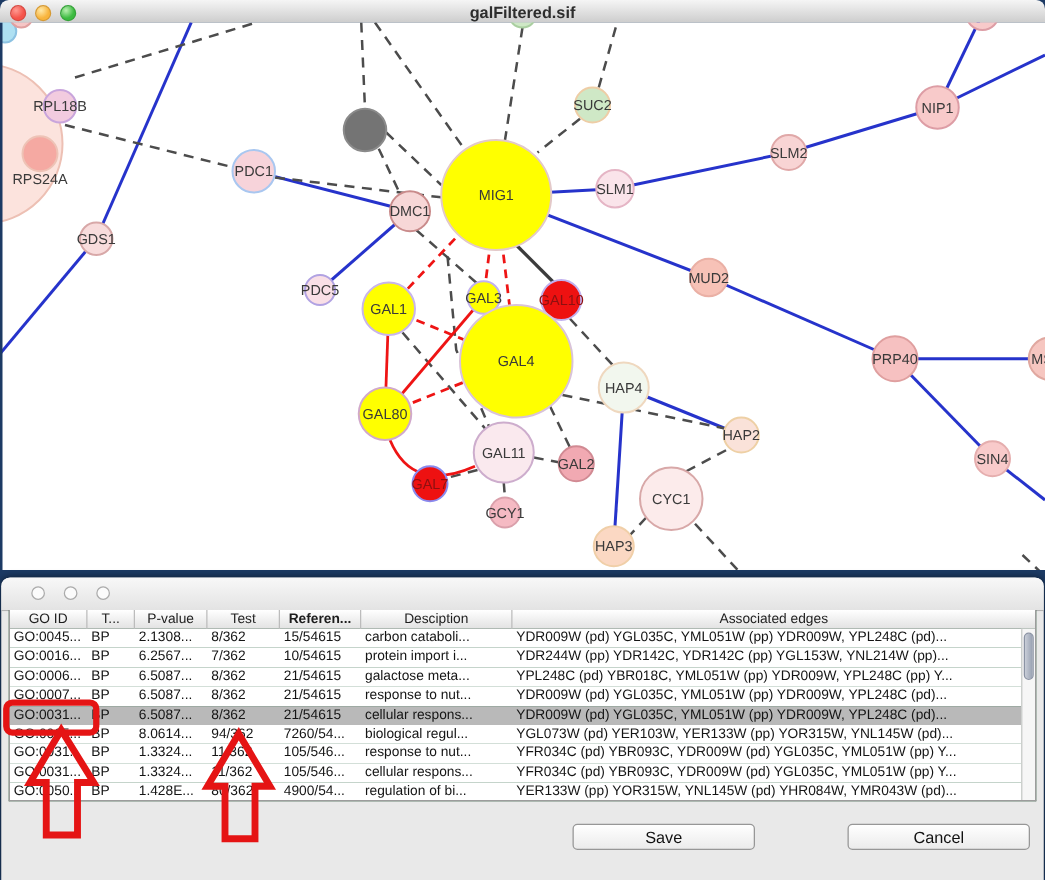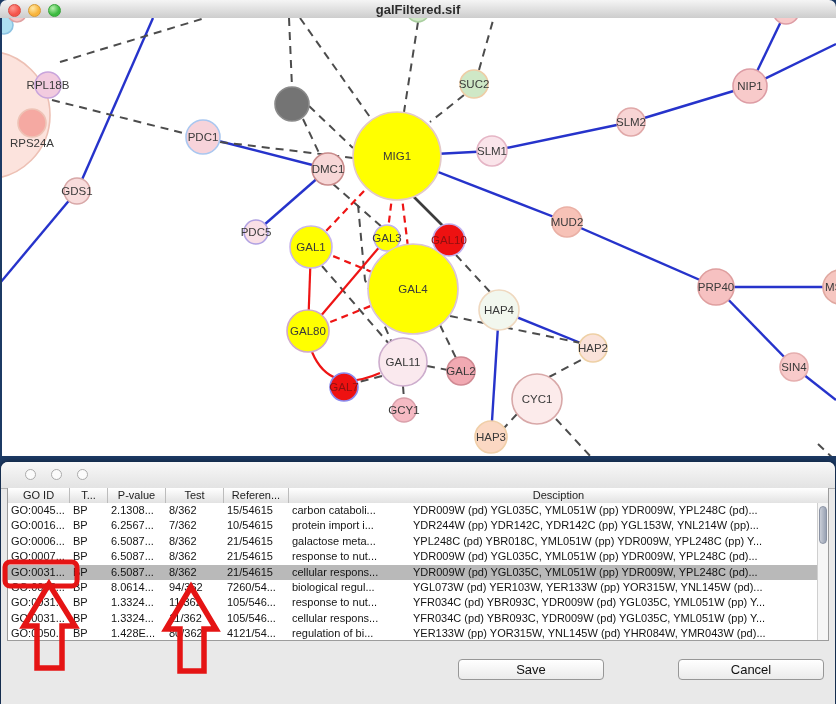--- a/index.html
+++ b/index.html
@@ -290,22 +290,23 @@
     <div class="ghost g1"></div>
     <div class="ghost g2"></div>
     <div class="ghost g3"></div>
   </div>
   <div class="noa-table">
     <div class="table-header" id="table-header">
         <div class="hcell" style="width: 62px;">GO ID</div>
         <div class="hcell" style="width: 38px;">T...</div>
         <div class="hcell" style="width: 58px;">P-value</div>
         <div class="hcell" style="width: 58px;">Test</div>
-        <div class="hcell" style="width: 65px;">Referen...</div>
+        <div class="hcell" style="width: 65px; font-weight: bold;">Referen...</div>
         <div class="hcell" style="width: 121px;">Desciption</div>
+        <div class="hcell" style="width: 413px;">Associated edges</div>
       </div>
     <div class="rows" id="table-rows">
         <div class="trow">
           <div class="tcell" style="width: 62px;">GO:0045...</div>
           <div class="tcell" style="width: 38px;">BP</div>
           <div class="tcell" style="width: 58px;">2.1308...</div>
           <div class="tcell" style="width: 58px;">8/362</div>
           <div class="tcell" style="width: 65px;">15/54615</div>
           <div class="tcell" style="width: 121px;">carbon cataboli...</div>
           <div class="tcell" style="width: 413px;">YDR009W (pd) YGL035C, YML051W (pp) YDR009W, YPL248C (pd)...</div>
@@ -371,21 +372,21 @@
           <div class="tcell" style="width: 58px;">11/362</div>
           <div class="tcell" style="width: 65px;">105/546...</div>
           <div class="tcell" style="width: 121px;">cellular respons...</div>
           <div class="tcell" style="width: 413px;">YFR034C (pd) YBR093C, YDR009W (pd) YGL035C, YML051W (pp) Y...</div>
         </div>
         <div class="trow">
           <div class="tcell" style="width: 62px;">GO:0050...</div>
           <div class="tcell" style="width: 38px;">BP</div>
           <div class="tcell" style="width: 58px;">1.428E...</div>
           <div class="tcell" style="width: 58px;">80/362</div>
-          <div class="tcell" style="width: 65px;">4121/54...</div>
+          <div class="tcell" style="width: 65px;">4900/54...</div>
           <div class="tcell" style="width: 121px;">regulation of bi...</div>
           <div class="tcell" style="width: 413px;">YER133W (pp) YOR315W, YNL145W (pd) YHR084W, YMR043W (pd)...</div>
         </div>
       </div>
     <div class="vscroll">
       <div class="vthumb"></div>
     </div>
   </div>
   <div class="btn" id="cancel-btn">Cancel</div>
   <div class="btn" id="save-btn">Save</div>

